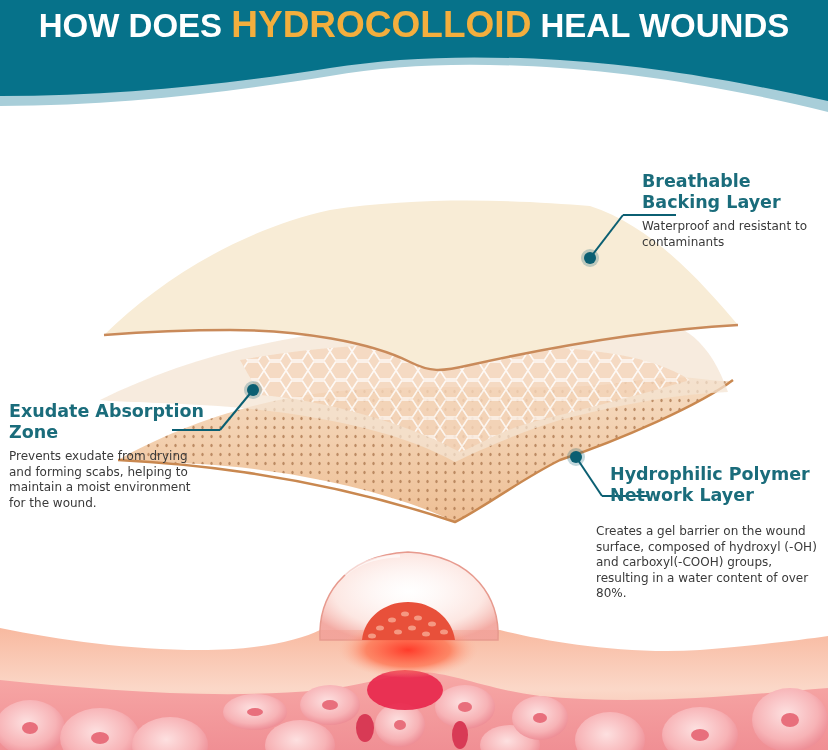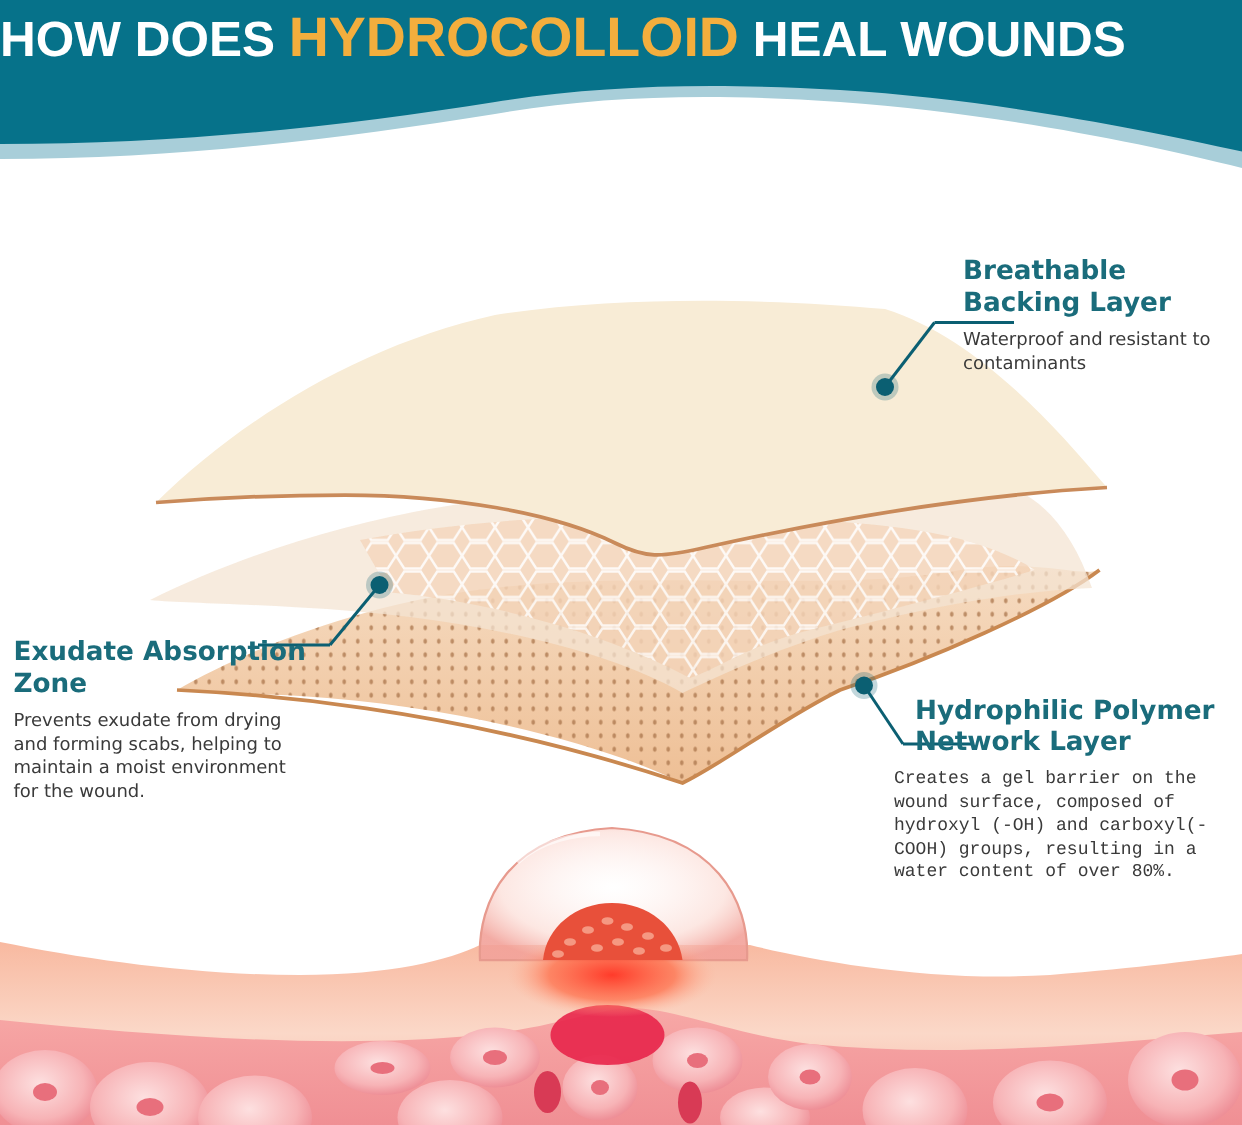--- a/index.html
+++ b/index.html
@@ -1,31 +1,31 @@
 <!DOCTYPE html>
 <html><head>
 <meta charset="utf-8">
 <style>
   html, body { margin: 0; padding: 0; }
   body { width: 828px; height: 750px; overflow: hidden; background: #ffffff; position: relative; font-family: "DejaVu Sans", sans-serif; }
   .stage { position: absolute; left: 0; top: 0; width: 828px; height: 750px; }
   svg.art { position: absolute; left: 0; top: 0; }
   .title {
-    position: absolute; left: 0; top: 4px; width: 828px; text-align: left;
+    position: absolute; left: 0; top: 4px; width: 828px; text-align: center;
     font-family: "Liberation Sans", sans-serif; font-weight: bold; font-size: 33px;
     color: #ffffff; letter-spacing: 0px; white-space: nowrap;
   }
   .title .accent { color: #f3ae3d; font-size: 37px; }
   .label { position: absolute; color: #1d6f7d; font-family: "DejaVu Sans", sans-serif; }
   .label h3 { margin: 0; font-size: 17.5px; font-weight: bold; line-height: 21px; color: #1a6c7b; }
   .label p { margin: 6px 0 0 0; font-size: 12px; line-height: 15.5px; color: #3a3a3a; }
   .lbl-backing { left: 642px; top: 171px; width: 190px; }
-  .lbl-exudate { left: 9px; top: 401px; width: 210px; margin-top: 24px; }
+  .lbl-exudate { left: 9px; top: 401px; width: 210px; }
   .lbl-polymer { left: 560px; top: 464px; width: 262px; text-align: left; }
-  .lbl-polymer p { margin-top: 6px; font-family: Liberation Mono, monospace; }
+  .lbl-polymer p { margin-top: 18px; }
 </style>
 </head>
 <body>
 
 <div class="stage">
 
   <svg class="art" width="828" height="750" viewBox="0 0 828 750">
     <defs>
       <pattern id="dots" width="9" height="9" patternUnits="userSpaceOnUse">
         <ellipse cx="4.5" cy="4.5" rx="1.2" ry="1.7" fill="#a9744a" opacity="0.75"></ellipse>

